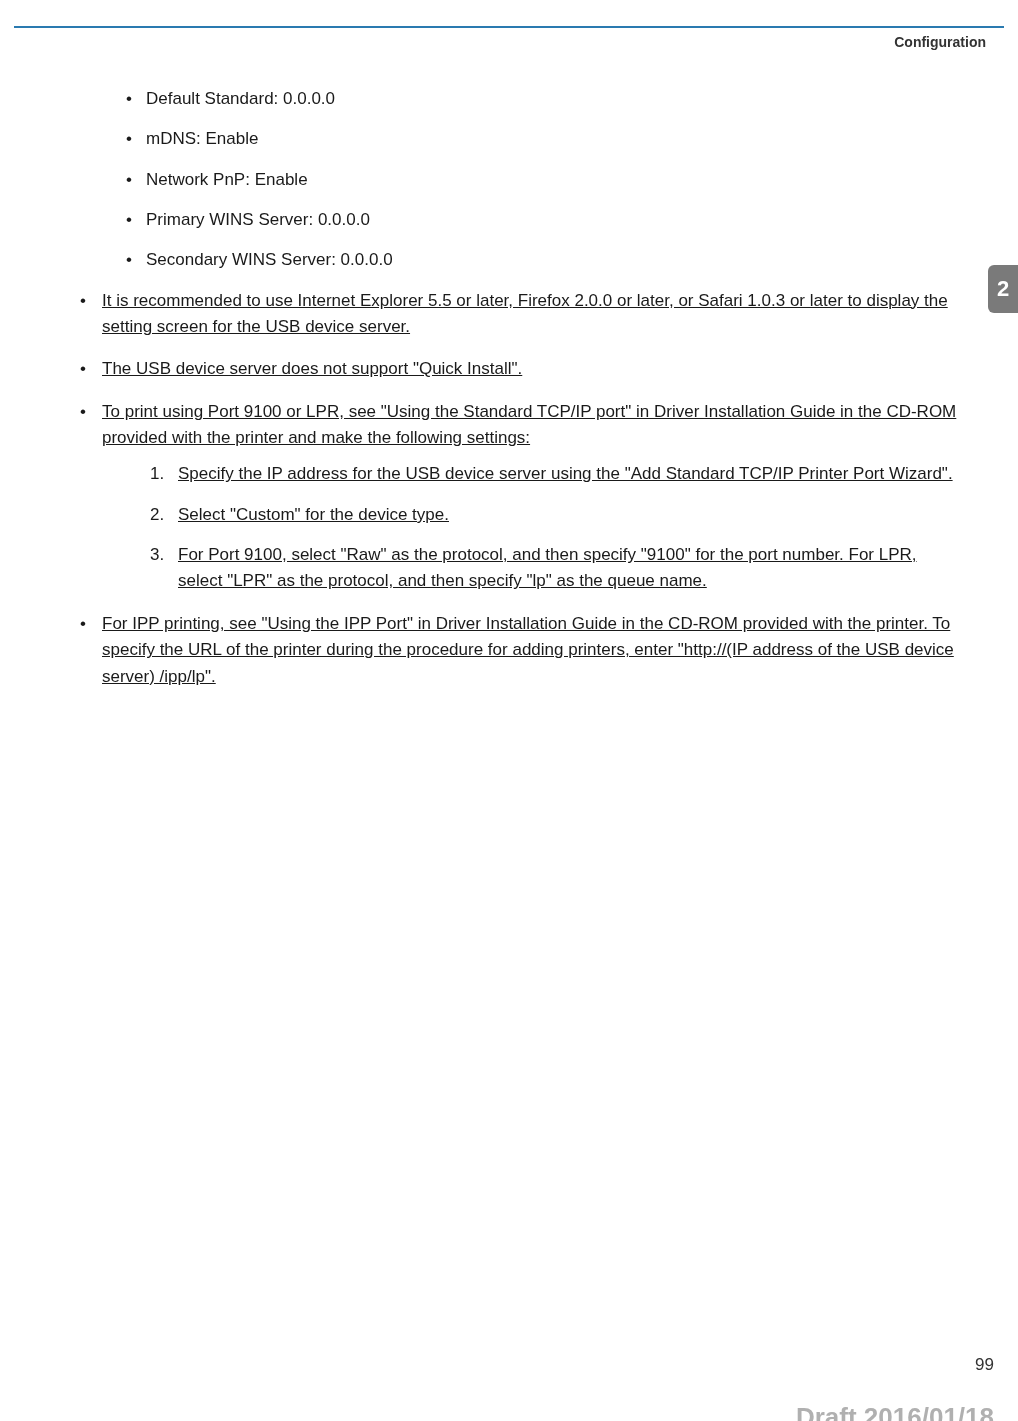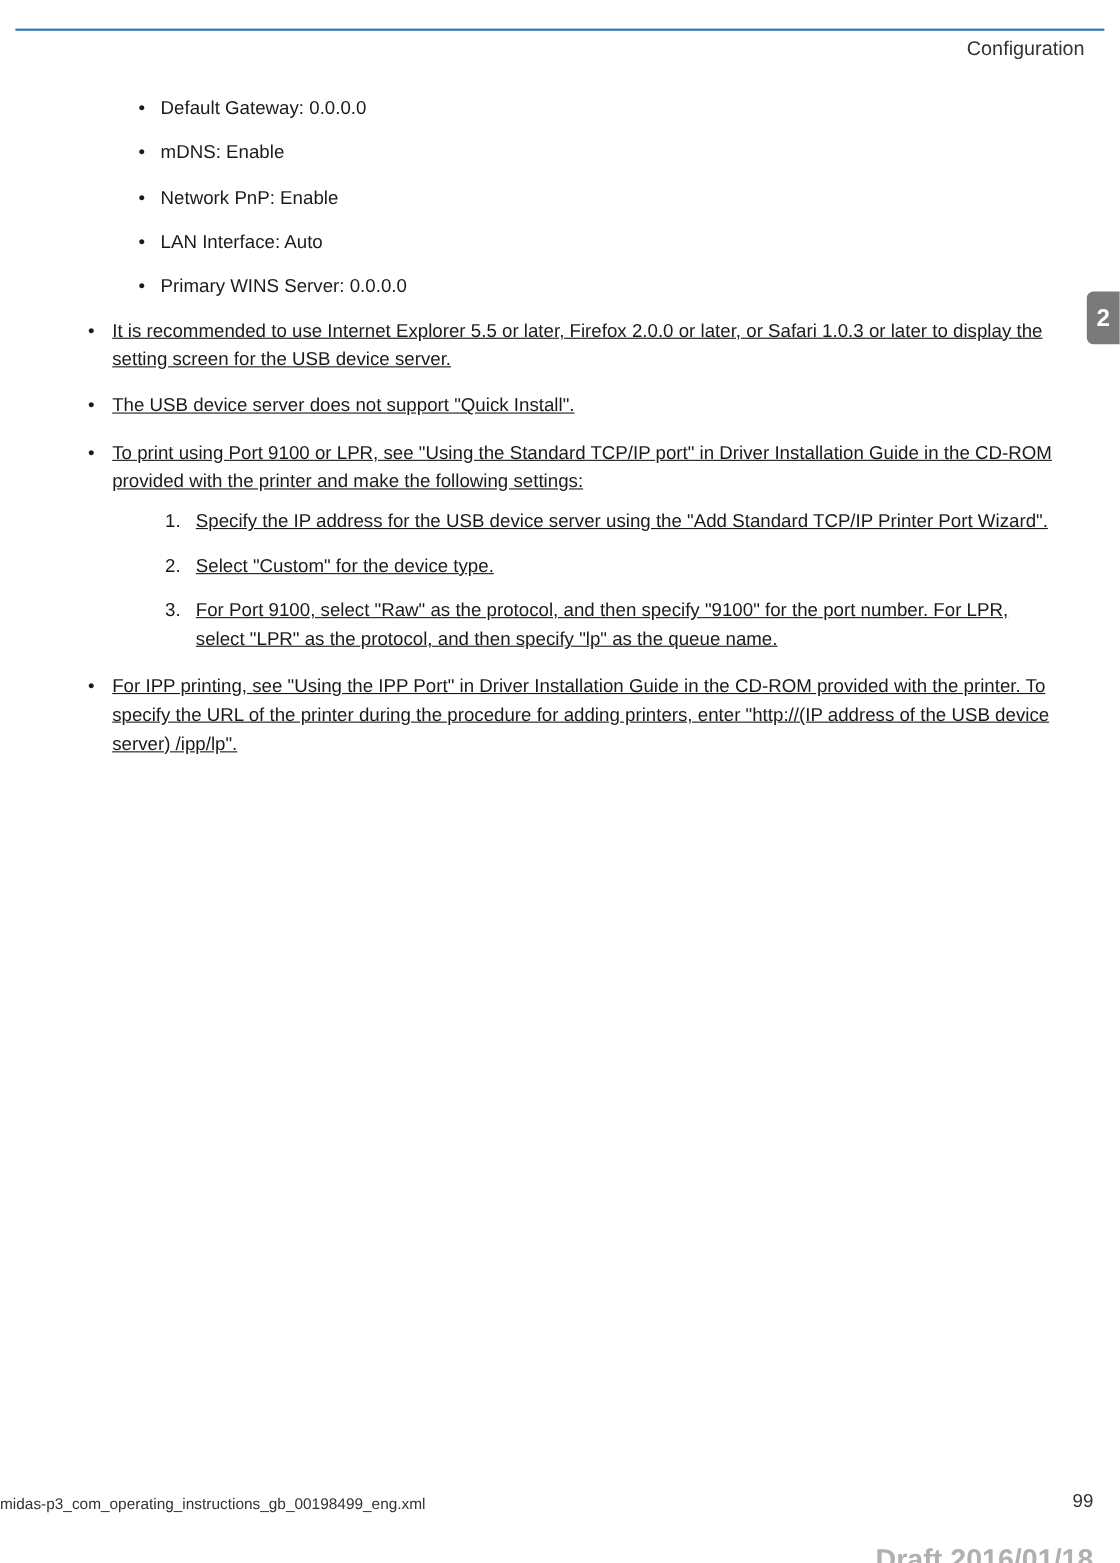--- a/index.html
+++ b/index.html
@@ -26,23 +26,23 @@
     .header-line {
       border-bottom: 2px solid #2a7ab0;
       margin-top: 26px;
       width: 100%;
     }
     
     .section-header {
       position: absolute;
       top: 8px;
       right: 32px;
-      font-size: 18px;
+      font-size: 14px;
       color: #333;
-      font-weight: normal;
+      font-weight: bold;
     }
     
     .chapter-tab {
       position: absolute;
       right: 0;
       top: 239px;
       width: 30px;
       height: 48px;
       background: #7a7a7a;
       border-radius: 6px 0 0 6px;
@@ -157,25 +157,25 @@
 
   <div class="header-line"></div>
 
   <div class="chapter-tab">
     <span class="chapter-number">2</span>
   </div>
 
   <div class="content">
 
     <ul class="bullet-list-inner">
-      <li><span>Default Gateway: 0.0.0.0</span></li>
+      <li><span>Default Standard: 0.0.0.0</span></li>
       <li><span>mDNS: Enable</span></li>
       <li><span>Network PnP: Enable</span></li>
-      <li><span>LAN Interface: Auto</span></li>
       <li><span>Primary WINS Server: 0.0.0.0</span></li>
+      <li><span>Secondary WINS Server: 0.0.0.0</span></li>
     </ul>
 
     <ul class="bullet-list-outer">
       <li>
         <span>It is recommended to use Internet Explorer 5.5 or later, Firefox 2.0.0 or later, or Safari 1.0.3 or later to display the setting screen for the USB device server.</span>
       </li>
       <li>
         <span>The USB device server does not support "Quick Install".</span>
       </li>
       <li>
@@ -186,17 +186,16 @@
           <li><span class="num">3.</span><span>For Port 9100, select "Raw" as the protocol, and then specify "9100" for the port number. For LPR, select "LPR" as the protocol, and then specify "lp" as the queue name.</span></li>
         </ol>
       </li>
       <li>
         <span>For IPP printing, see "Using the IPP Port" in Driver Installation Guide in the CD-ROM provided with the printer. To specify the URL of the printer during the procedure for adding printers, enter "http://(IP address of the USB device server) /ipp/lp".</span>
       </li>
     </ul>
 
   </div>
 
-  <div class="footer-filename">midas-p3_com_operating_instructions_gb_00198499_eng.xml</div>
   <div class="footer-pagenum">99</div>
   <div class="draft-stamp">Draft 2016/01/18</div>
 
 </div>
 
 </body></html>

